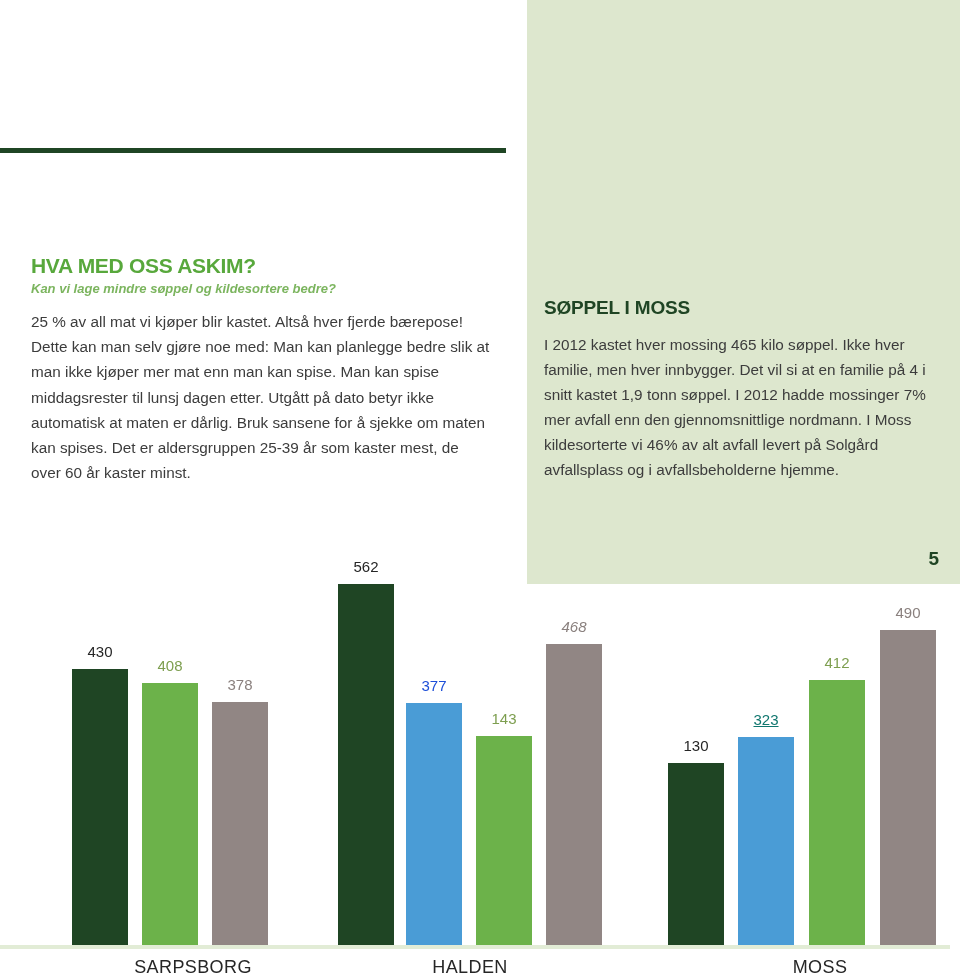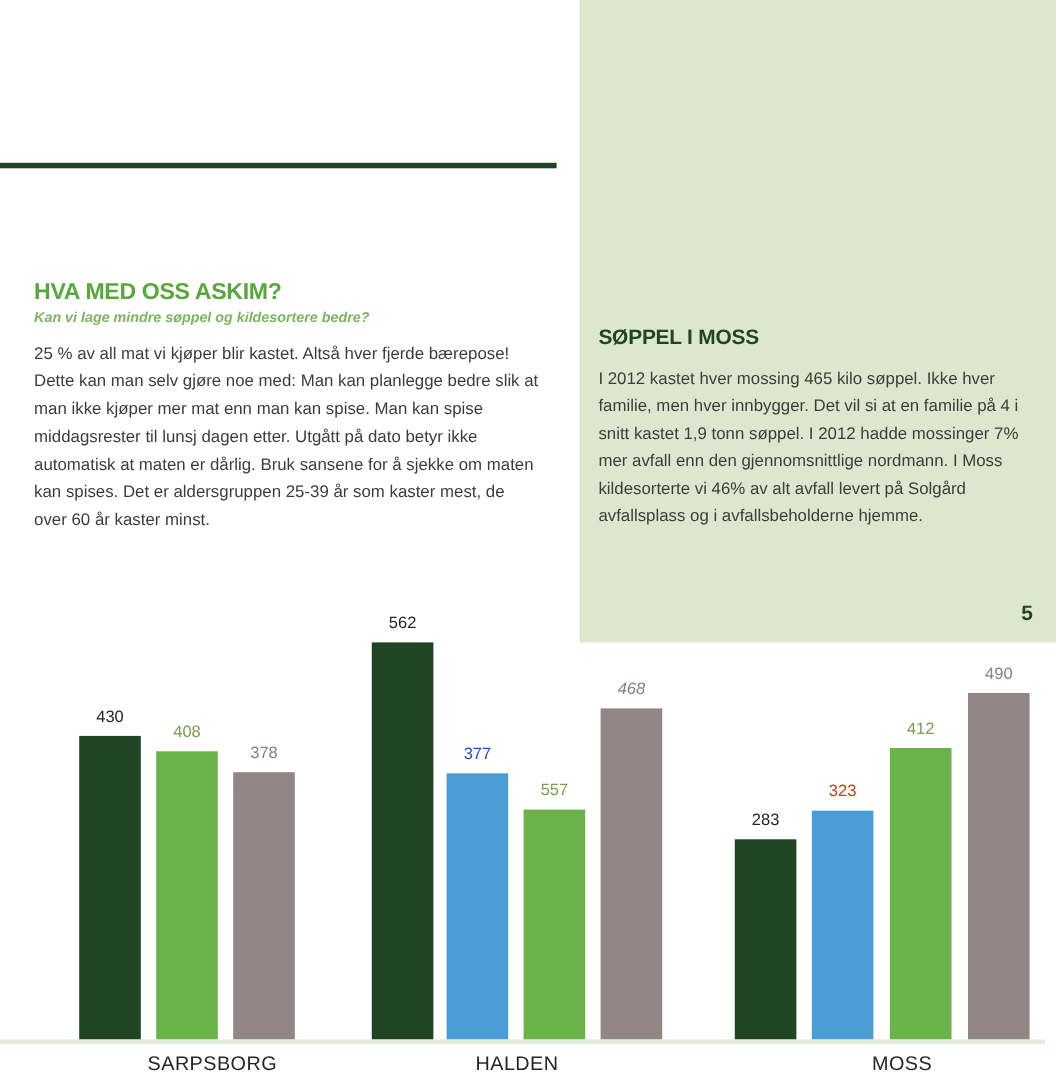--- a/index.html
+++ b/index.html
@@ -164,27 +164,27 @@
       <div class="bar-label" style="left: 50px; width: 100px; top: 103px; color: rgb(38, 38, 38);">430</div>
       <div class="bar" style="left: 142px; width: 56px; height: 262px; background: rgb(108, 178, 74);"></div>
       <div class="bar-label" style="left: 120px; width: 100px; top: 117px; color: rgb(125, 158, 79);">408</div>
       <div class="bar" style="left: 212px; width: 56px; height: 243px; background: rgb(145, 134, 132);"></div>
       <div class="bar-label" style="left: 190px; width: 100px; top: 136px; color: rgb(138, 128, 126);">378</div>
       <div class="bar" style="left: 338px; width: 56px; height: 361px; background: rgb(31, 69, 36);"></div>
       <div class="bar-label" style="left: 316px; width: 100px; top: 18px; color: rgb(38, 38, 38);">562</div>
       <div class="bar" style="left: 406px; width: 56px; height: 242px; background: rgb(74, 156, 214);"></div>
       <div class="bar-label" style="left: 384px; width: 100px; top: 137px; color: #1d4ed8;">377</div>
       <div class="bar" style="left: 476px; width: 56px; height: 209px; background: rgb(108, 178, 74);"></div>
-      <div class="bar-label" style="left: 454px; width: 100px; top: 170px; color: rgb(125, 158, 79);">557</div>
+      <div class="bar-label" style="left: 454px; width: 100px; top: 170px; color: rgb(125, 158, 79);">143</div>
       <div class="bar" style="left: 546px; width: 56px; height: 301px; background: rgb(145, 134, 132);"></div>
       <div class="bar-label" style="left: 524px; width: 100px; top: 78px; color: rgb(138, 128, 126); font-style: italic;">468</div>
       <div class="bar" style="left: 668px; width: 56px; height: 182px; background: rgb(31, 69, 36);"></div>
-      <div class="bar-label" style="left: 646px; width: 100px; top: 197px; color: rgb(38, 38, 38);">283</div>
+      <div class="bar-label" style="left: 646px; width: 100px; top: 197px; color: rgb(38, 38, 38);">130</div>
       <div class="bar" style="left: 738px; width: 56px; height: 208px; background: rgb(74, 156, 214);"></div>
-      <div class="bar-label" style="left: 716px; width: 100px; top: 171px; color: #c2410c;">323</div>
+      <div class="bar-label" style="left: 716px; width: 100px; top: 171px; color: #0f766e; text-decoration: underline;">323</div>
       <div class="bar" style="left: 809px; width: 56px; height: 265px; background: rgb(108, 178, 74);"></div>
       <div class="bar-label" style="left: 787px; width: 100px; top: 114px; color: rgb(125, 158, 79);">412</div>
       <div class="bar" style="left: 880px; width: 56px; height: 315px; background: rgb(145, 134, 132);"></div>
       <div class="bar-label" style="left: 858px; width: 100px; top: 64px; color: rgb(138, 128, 126);">490</div>
     </div>
   <div class="axis-line"></div>
   <div class="cat-labels" id="cat-labels">
       <div class="cat-label" style="left: 98px; width: 190px;">SARPSBORG</div>
       <div class="cat-label" style="left: 375px; width: 190px;">HALDEN</div>
       <div class="cat-label" style="left: 725px; width: 190px;">MOSS</div>

